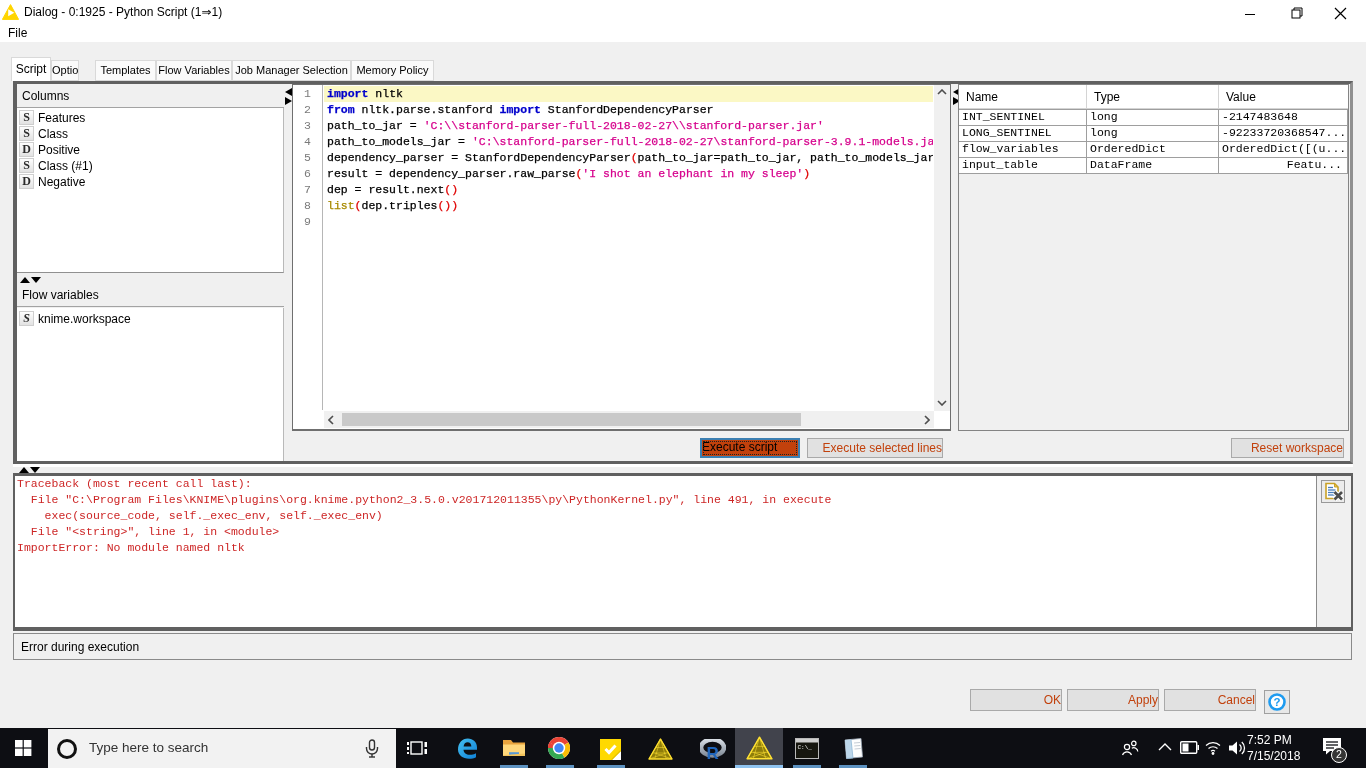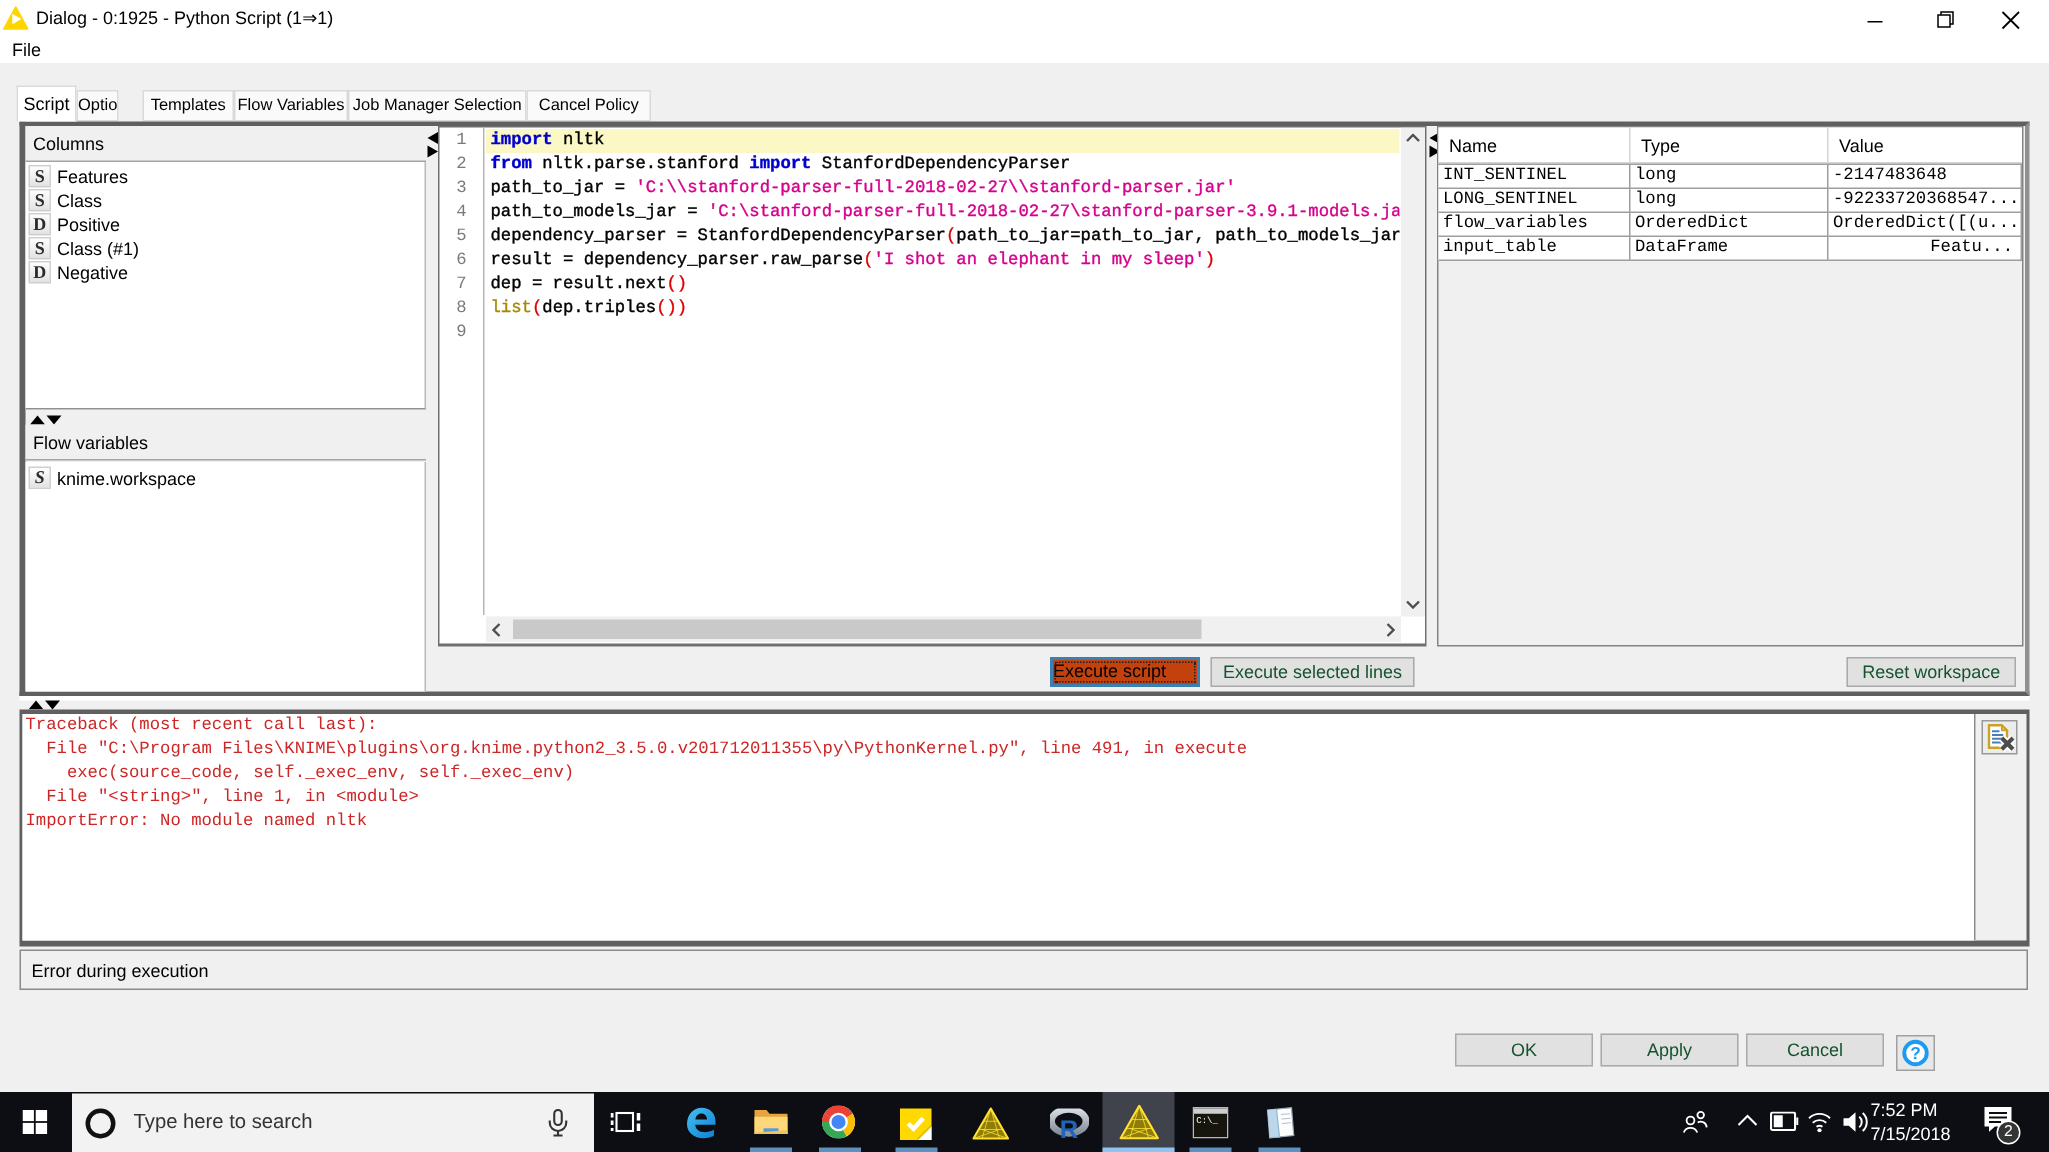--- a/index.html
+++ b/index.html
@@ -2,21 +2,21 @@
 <html><head><meta charset="utf-8">
 <style>
 *{margin:0;padding:0;box-sizing:border-box}
 html,body{width:1366px;height:768px;overflow:hidden;background:#f0f0f0;font-family:"Liberation Sans",sans-serif}
 .abs{position:absolute}
 .mono{font-family:"Liberation Mono",monospace;font-size:11.5px;line-height:16px;white-space:pre}
 .k{color:#0000cc;font-weight:bold}
 .s{color:#d6008c}
 .p{color:#e00000}
 .f{color:#a88a00}
-.btn{background:#e1e1e1;border:1px solid #a9a9a9;font-size:12px;text-align:center;color:#14532d}
+.btn{background:#e1e1e1;border:1px solid #a9a9a9;font-size:12px;text-align:right;color:#c2410c}
 .tri{width:0;height:0;position:absolute}
 .lbl12{font-size:12px;color:#000}
 .tabi{height:21px;background:#fafafa;border:1px solid #d9d9d9;text-align:center;line-height:19px;white-space:nowrap;font-size:11px;overflow:hidden}
 .licon{position:absolute;width:15px;height:15px;background:linear-gradient(#fefefe,#e2e2e2);border:1px solid #cfcfcf;text-align:center;font-family:"Liberation Serif",serif;font-weight:bold;font-size:12px;line-height:13px;color:#2b2b2b}
 .hdr{position:absolute;left:0;width:267px;height:24px;background:#f0f0f0;border-bottom:1px solid #a3a3a3}
 .hdr div{font-size:12px;color:#000;padding:5px 0 0 5px}
 .chev{stroke:#4e4e4e;stroke-width:1.6;fill:none}
 .trow{height:16px;position:relative;background:#fff}
 .tc{position:absolute;top:0;height:16px;font-family:"Liberation Mono",monospace;font-size:11.5px;line-height:14px;white-space:pre;overflow:hidden;border-right:1px solid #9e9e9e;border-bottom:1px solid #9e9e9e;padding-left:3px;color:#000}
 .c1{left:0;width:128px}.c2{left:128px;width:132px}.c3{left:260px;width:129px}
@@ -36,21 +36,21 @@
   <path d="M92 4 L103 15 M103 4 L92 15" stroke="#000" stroke-width="1.2"></path>
  </svg>
  <div class="abs lbl12" style="left:8px;top:26px">File</div>
 </div>
 
 <div class="abs lbl12" style="left:11px;top:57px;width:40px;height:24px;background:#fff;border:1px solid #d9d9d9;border-bottom:none;text-align:center;line-height:23px;z-index:2">Script</div>
 <div class="abs lbl12 tabi" style="left:51px;top:60px;width:28px">Options</div>
 <div class="abs lbl12 tabi" style="left:95px;top:60px;width:61px">Templates</div>
 <div class="abs lbl12 tabi" style="left:156px;top:60px;width:76px">Flow Variables</div>
 <div class="abs lbl12 tabi" style="left:232px;top:60px;width:119px">Job Manager Selection</div>
-<div class="abs lbl12 tabi" style="left:351px;top:60px;width:83px">Cancel Policy</div>
+<div class="abs lbl12 tabi" style="left:351px;top:60px;width:83px">Memory Policy</div>
 
 <div class="abs" id="mainpanel" style="left:13px;top:81px;width:1340px;height:383px;background:#f0f0f0;border-style:solid;border-color:#606060 #909090 #606060 #606060;border-width:3px 3px 3px 4px">
 
  <div class="hdr" style="top:0">
       <div>Columns</div>
     </div>
  <div class="abs" style="left:0;top:24px;width:267px;height:165px;background:#fff;border-right:1px solid #b9b9b9;border-bottom:1px solid #909090">
   <div class="licon" style="left:2px;top:2px">S</div>
       <div class="abs lbl12" style="left:21px;top:3px">Features</div>
   <div class="licon" style="left:2px;top:18px">S</div>

